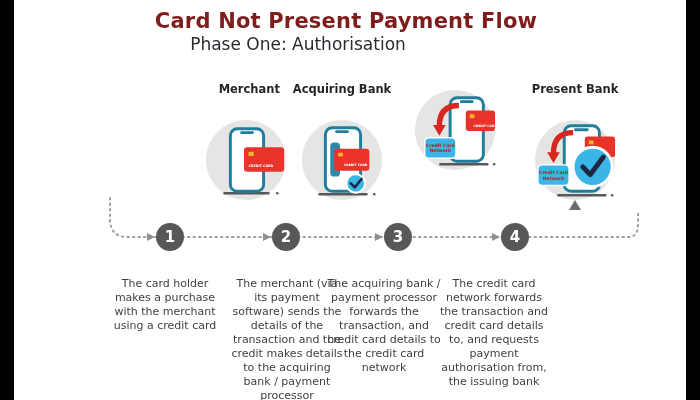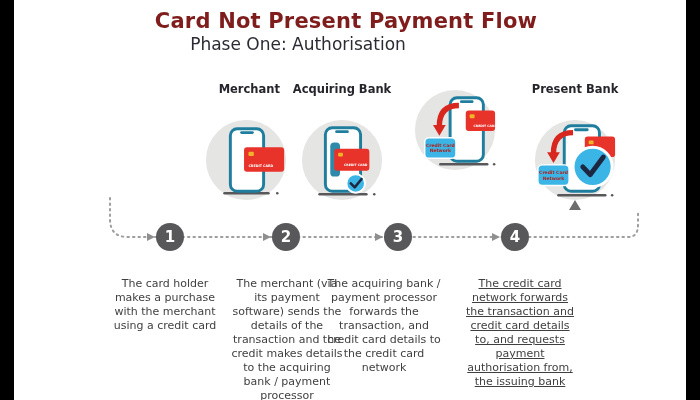--- a/index.html
+++ b/index.html
@@ -133,14 +133,14 @@
   </svg>
 
   <div class="step-circle" style="left:156px;">1</div>
   <div class="step-circle" style="left:272px;">2</div>
   <div class="step-circle" style="left:384px;">3</div>
   <div class="step-circle" style="left:501px;">4</div>
 
   <div class="step-text" style="left:107px;">The card holder makes a purchase with the merchant using a credit card</div>
   <div class="step-text" style="left:229px;">The merchant (via its payment software) sends the details of the transaction and the credit makes details to the acquiring bank / payment processor</div>
   <div class="step-text" style="left:326px;">The acquiring bank / payment processor forwards the transaction, and credit card details to the credit card network</div>
-  <div class="step-text" style="left:462px;text-decoration:underline;">The credit card network forwards the transaction and credit card details to, and requests payment authorisation from, the issuing bank</div>
+  <div class="step-text" style="left:436px;">The credit card network forwards the transaction and credit card details to, and requests payment authorisation from, the issuing bank</div>
 </div>
 
 </body></html>

